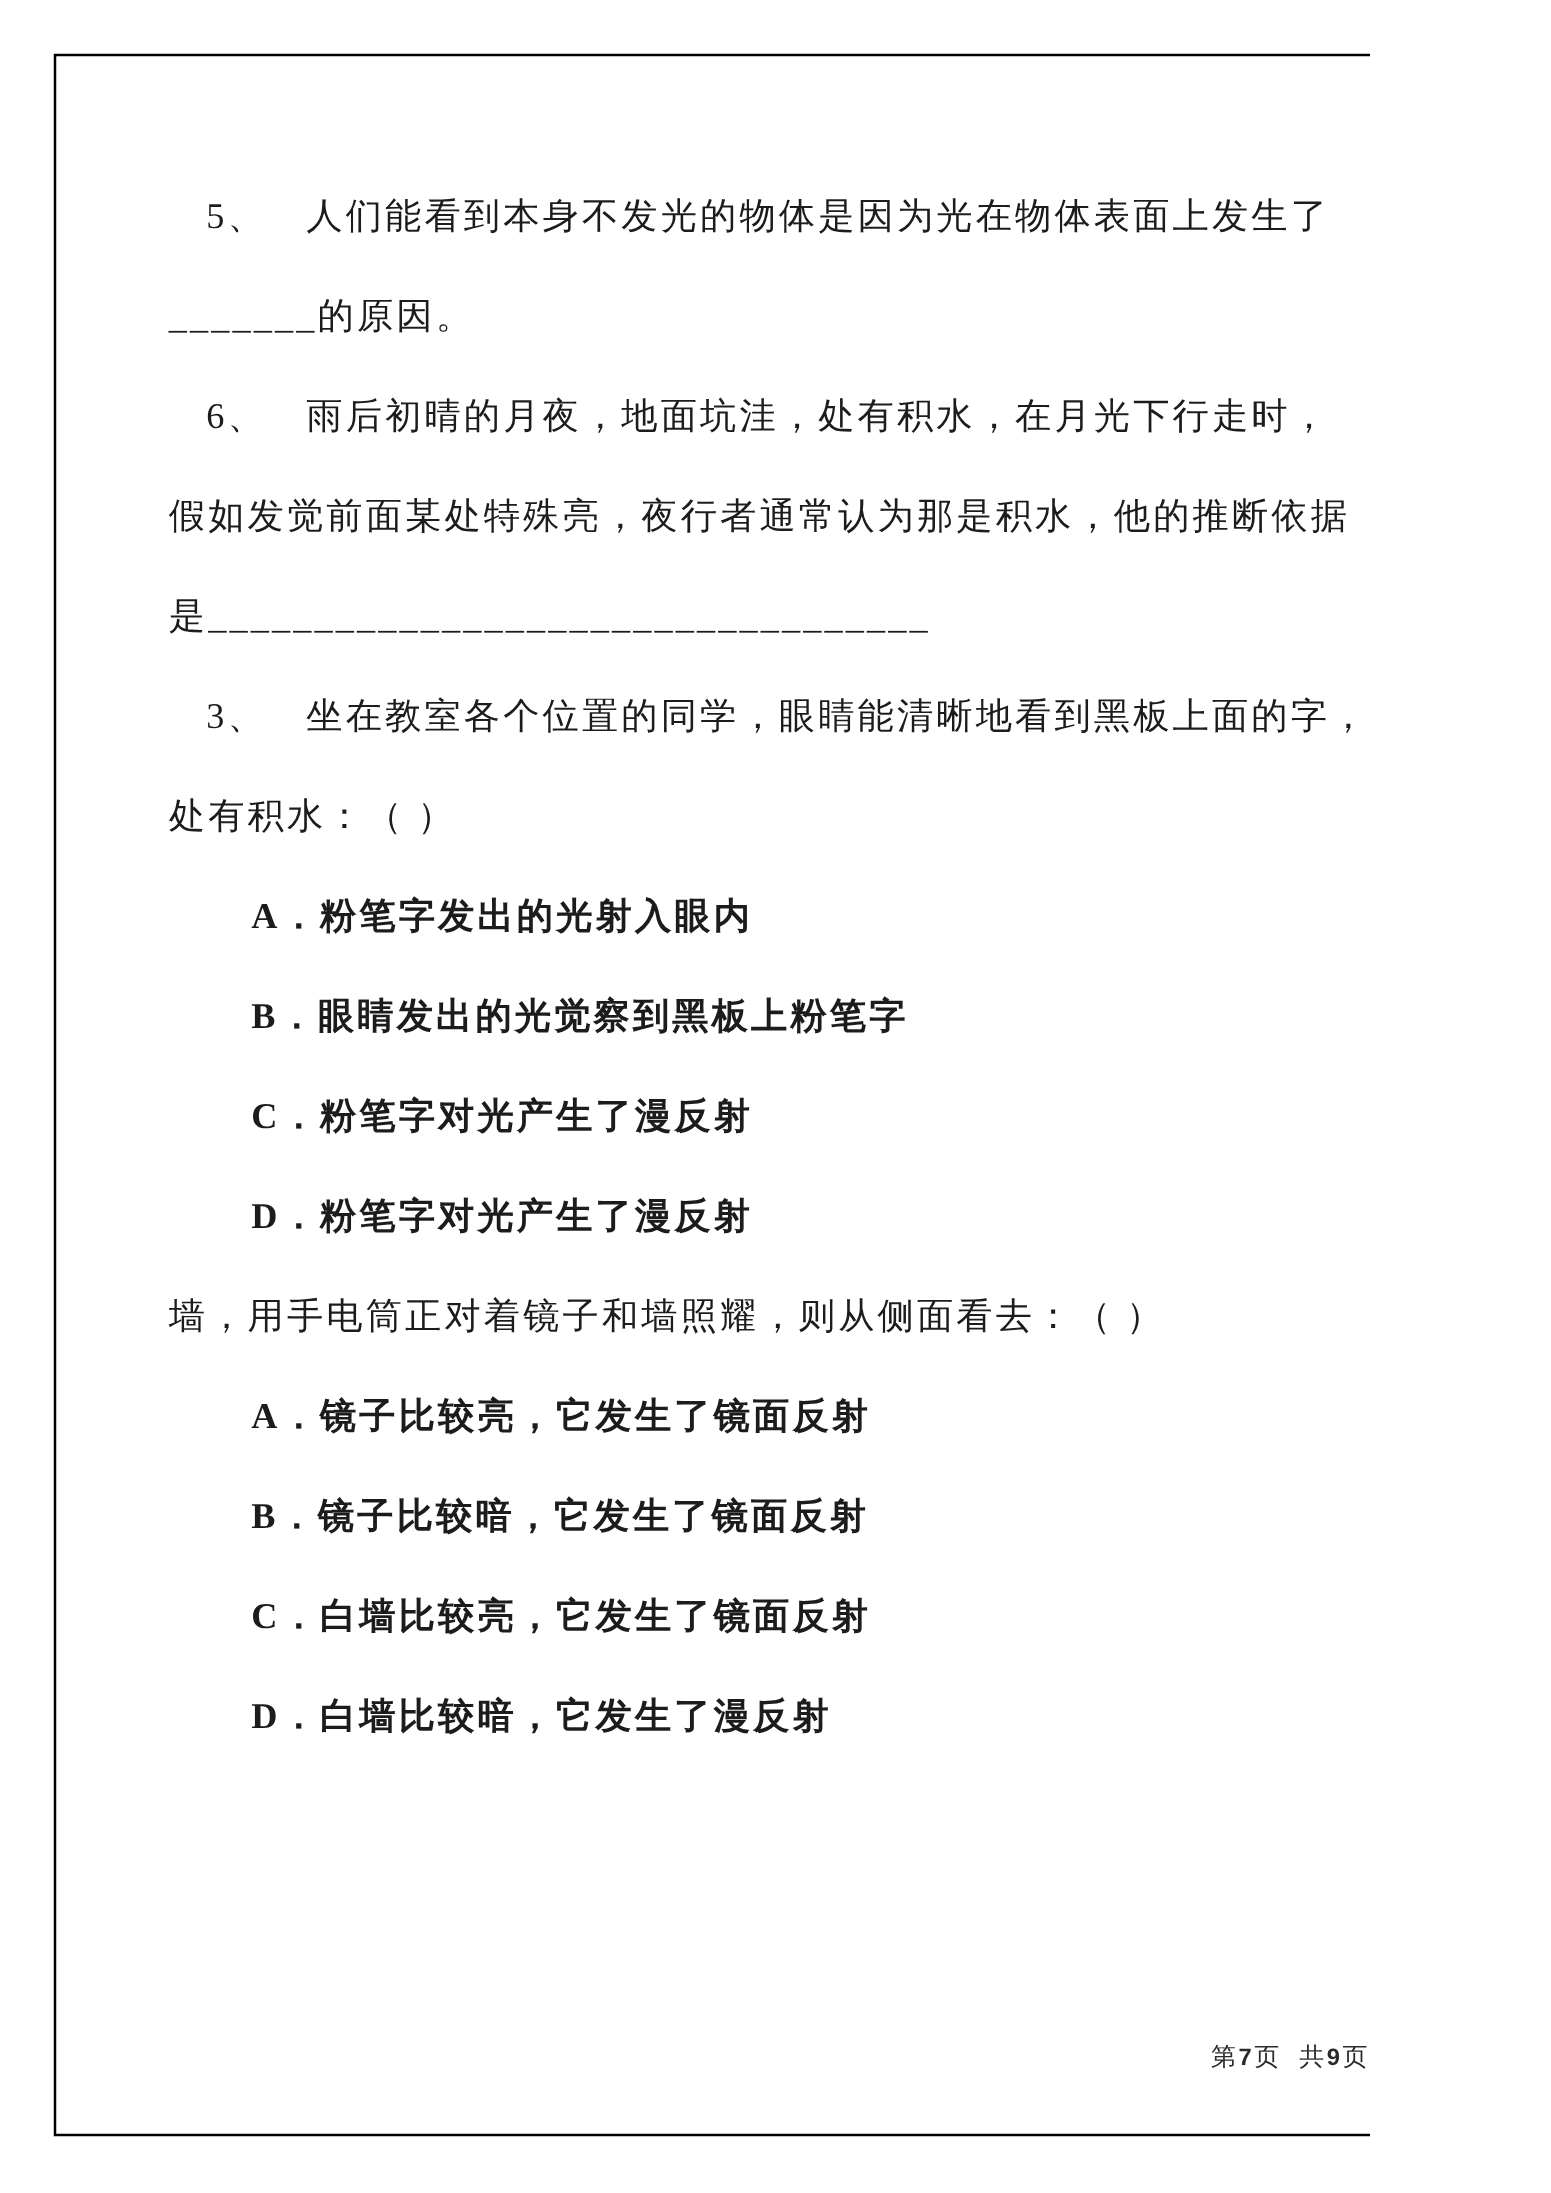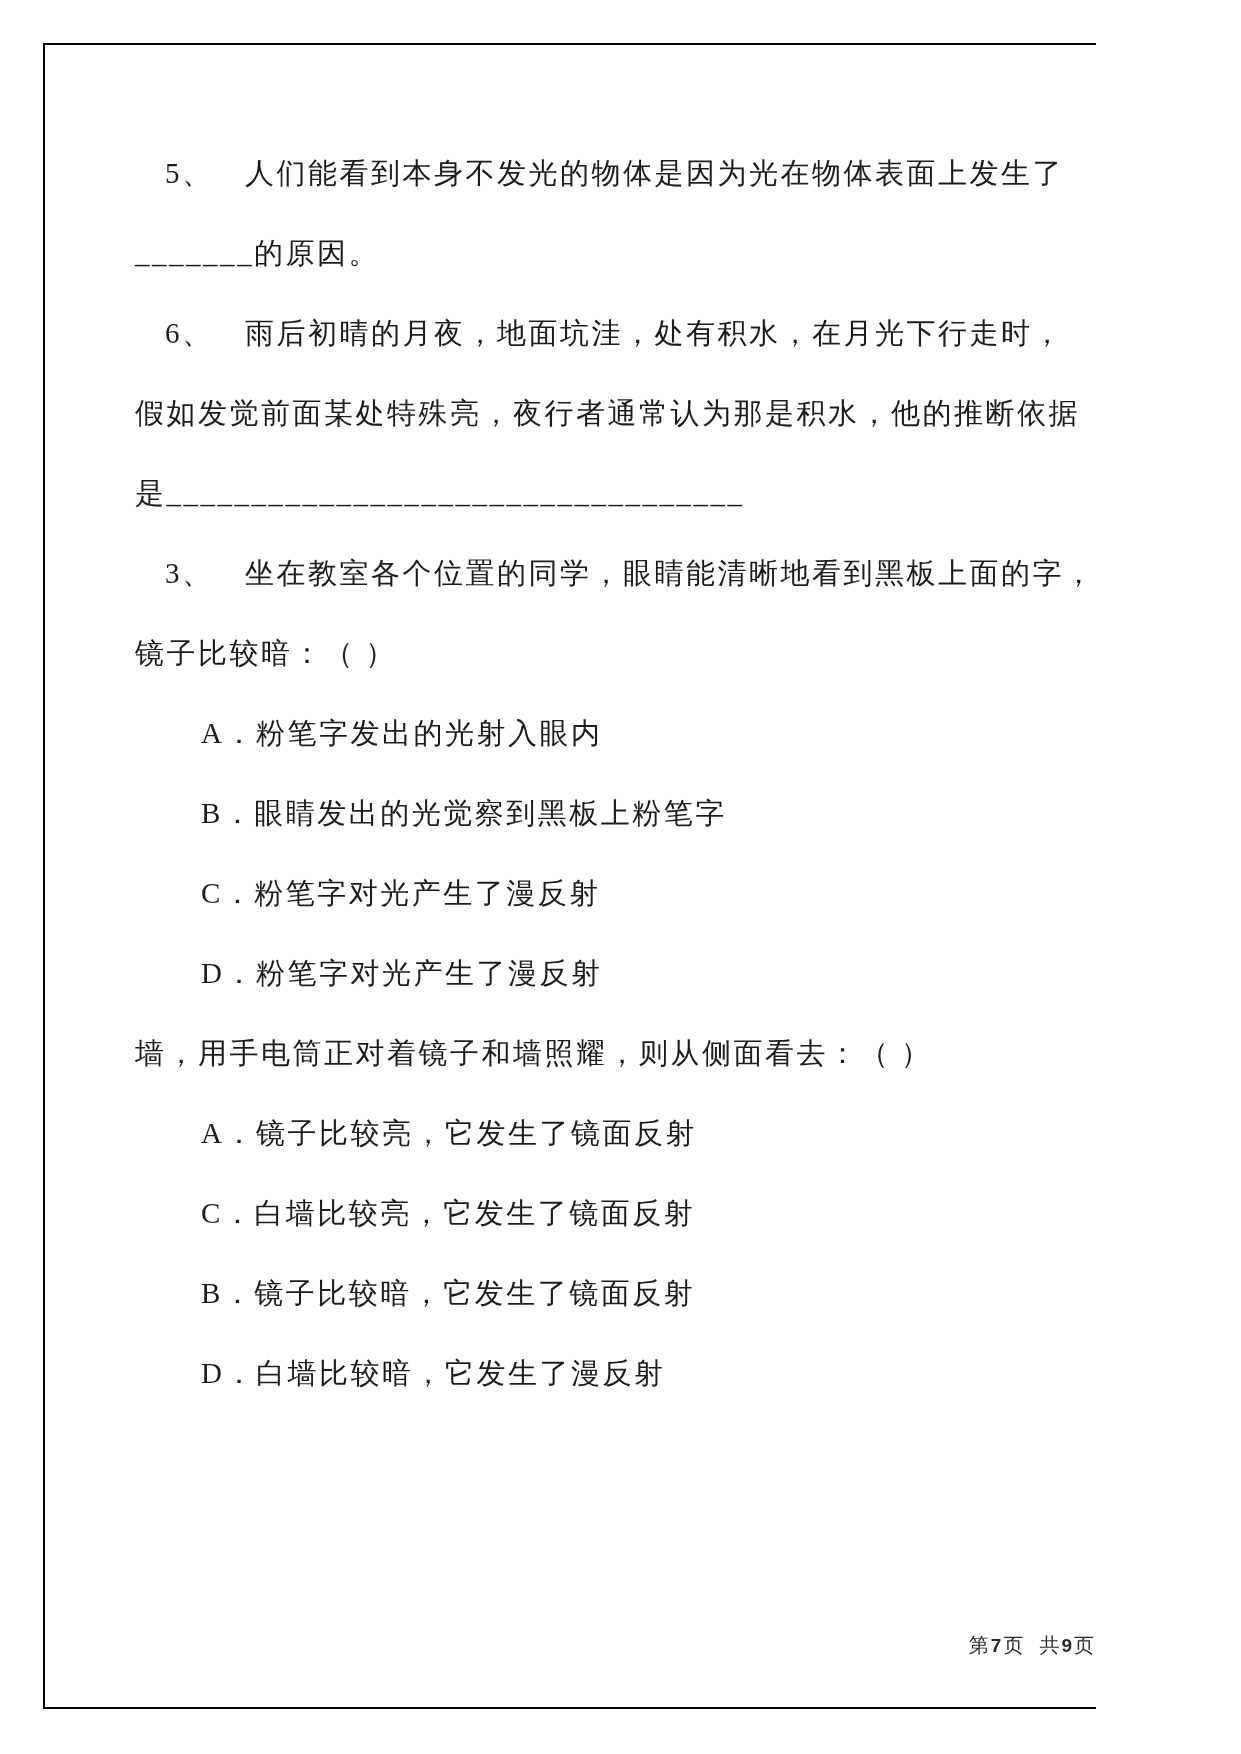--- a/index.html
+++ b/index.html
@@ -30,21 +30,21 @@
   .line{
     margin:0;
     font-size:29px;
     line-height:80px;
     letter-spacing:2.5px;
     white-space:pre;
     font-weight:400;
   }
   .line.question{padding-left:30px;}
   .line.continuation{padding-left:0;}
-  .line.option{padding-left:66px;}
+  .line.option{padding-left:66px;font-weight:bold;}
   .footer{
     position:absolute;
     left:0;
     width:100%;
     top:1632px;
     text-align:right;
     font-size:20px;
     letter-spacing:2px;
     white-space:pre;
     color:#2a2a2a;
@@ -62,26 +62,26 @@
   <div class="frame"></div>
 
   <div class="content">
 
   <p class="line question">5、　人们能看到本身不发光的物体是因为光在物体表面上发生了</p>
       <p class="line continuation">_______的原因。</p>
       <p class="line question">6、　雨后初晴的月夜，地面坑洼，处有积水，在月光下行走时，</p>
       <p class="line continuation">假如发觉前面某处特殊亮，夜行者通常认为那是积水，他的推断依据</p>
       <p class="line continuation">是__________________________________</p>
       <p class="line question">3、　坐在教室各个位置的同学，眼睛能清晰地看到黑板上面的字，</p>
-      <p class="line continuation">镜子比较暗：（ ）</p>
+      <p class="line continuation">处有积水：（ ）</p>
       <p class="line option">A．粉笔字发出的光射入眼内</p>
       <p class="line option">B．眼睛发出的光觉察到黑板上粉笔字</p>
       <p class="line option">C．粉笔字对光产生了漫反射</p>
       <p class="line option">D．粉笔字对光产生了漫反射</p>
       <p class="line continuation">墙，用手电筒正对着镜子和墙照耀，则从侧面看去：（ ）</p>
       <p class="line option">A．镜子比较亮，它发生了镜面反射</p>
+      <p class="line option">B．镜子比较暗，它发生了镜面反射</p>
       <p class="line option">C．白墙比较亮，它发生了镜面反射</p>
-      <p class="line option">B．镜子比较暗，它发生了镜面反射</p>
       <p class="line option">D．白墙比较暗，它发生了漫反射</p>
     </div>
 
   <div class="footer"><span>第</span><span class="num">7</span><span>页  共</span><span class="num">9</span><span>页</span></div>
 </div>
 
 </body></html>

